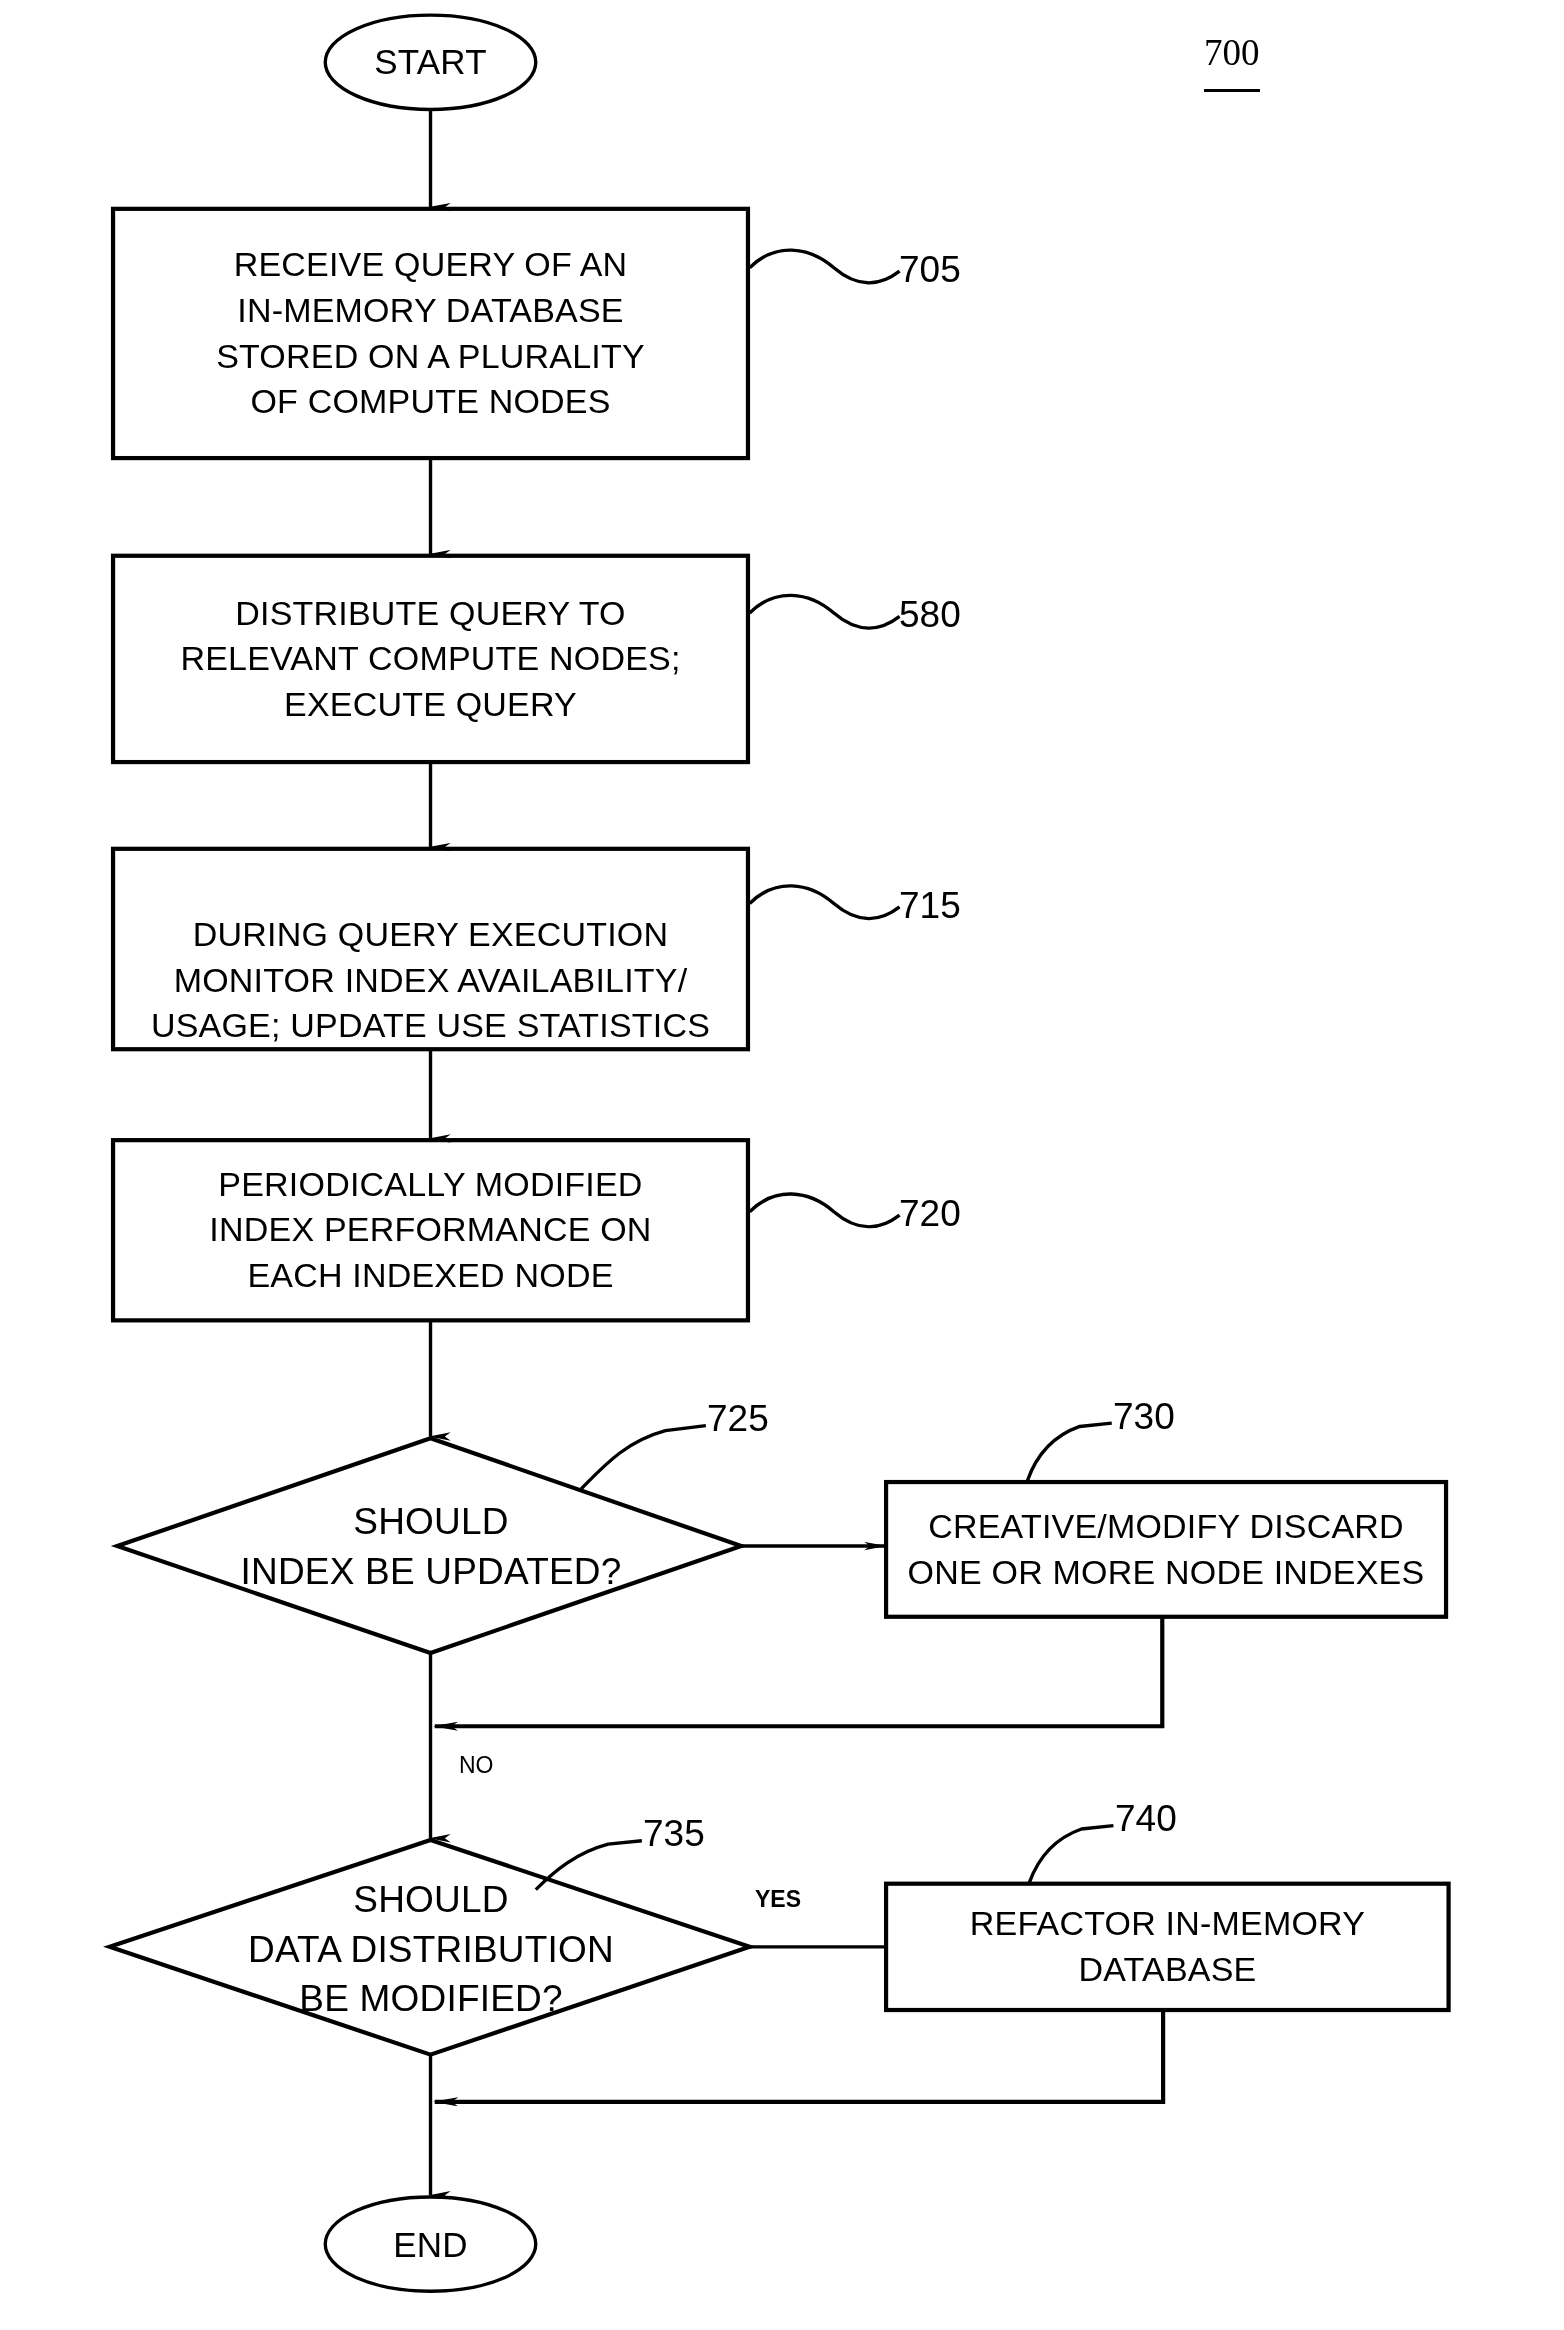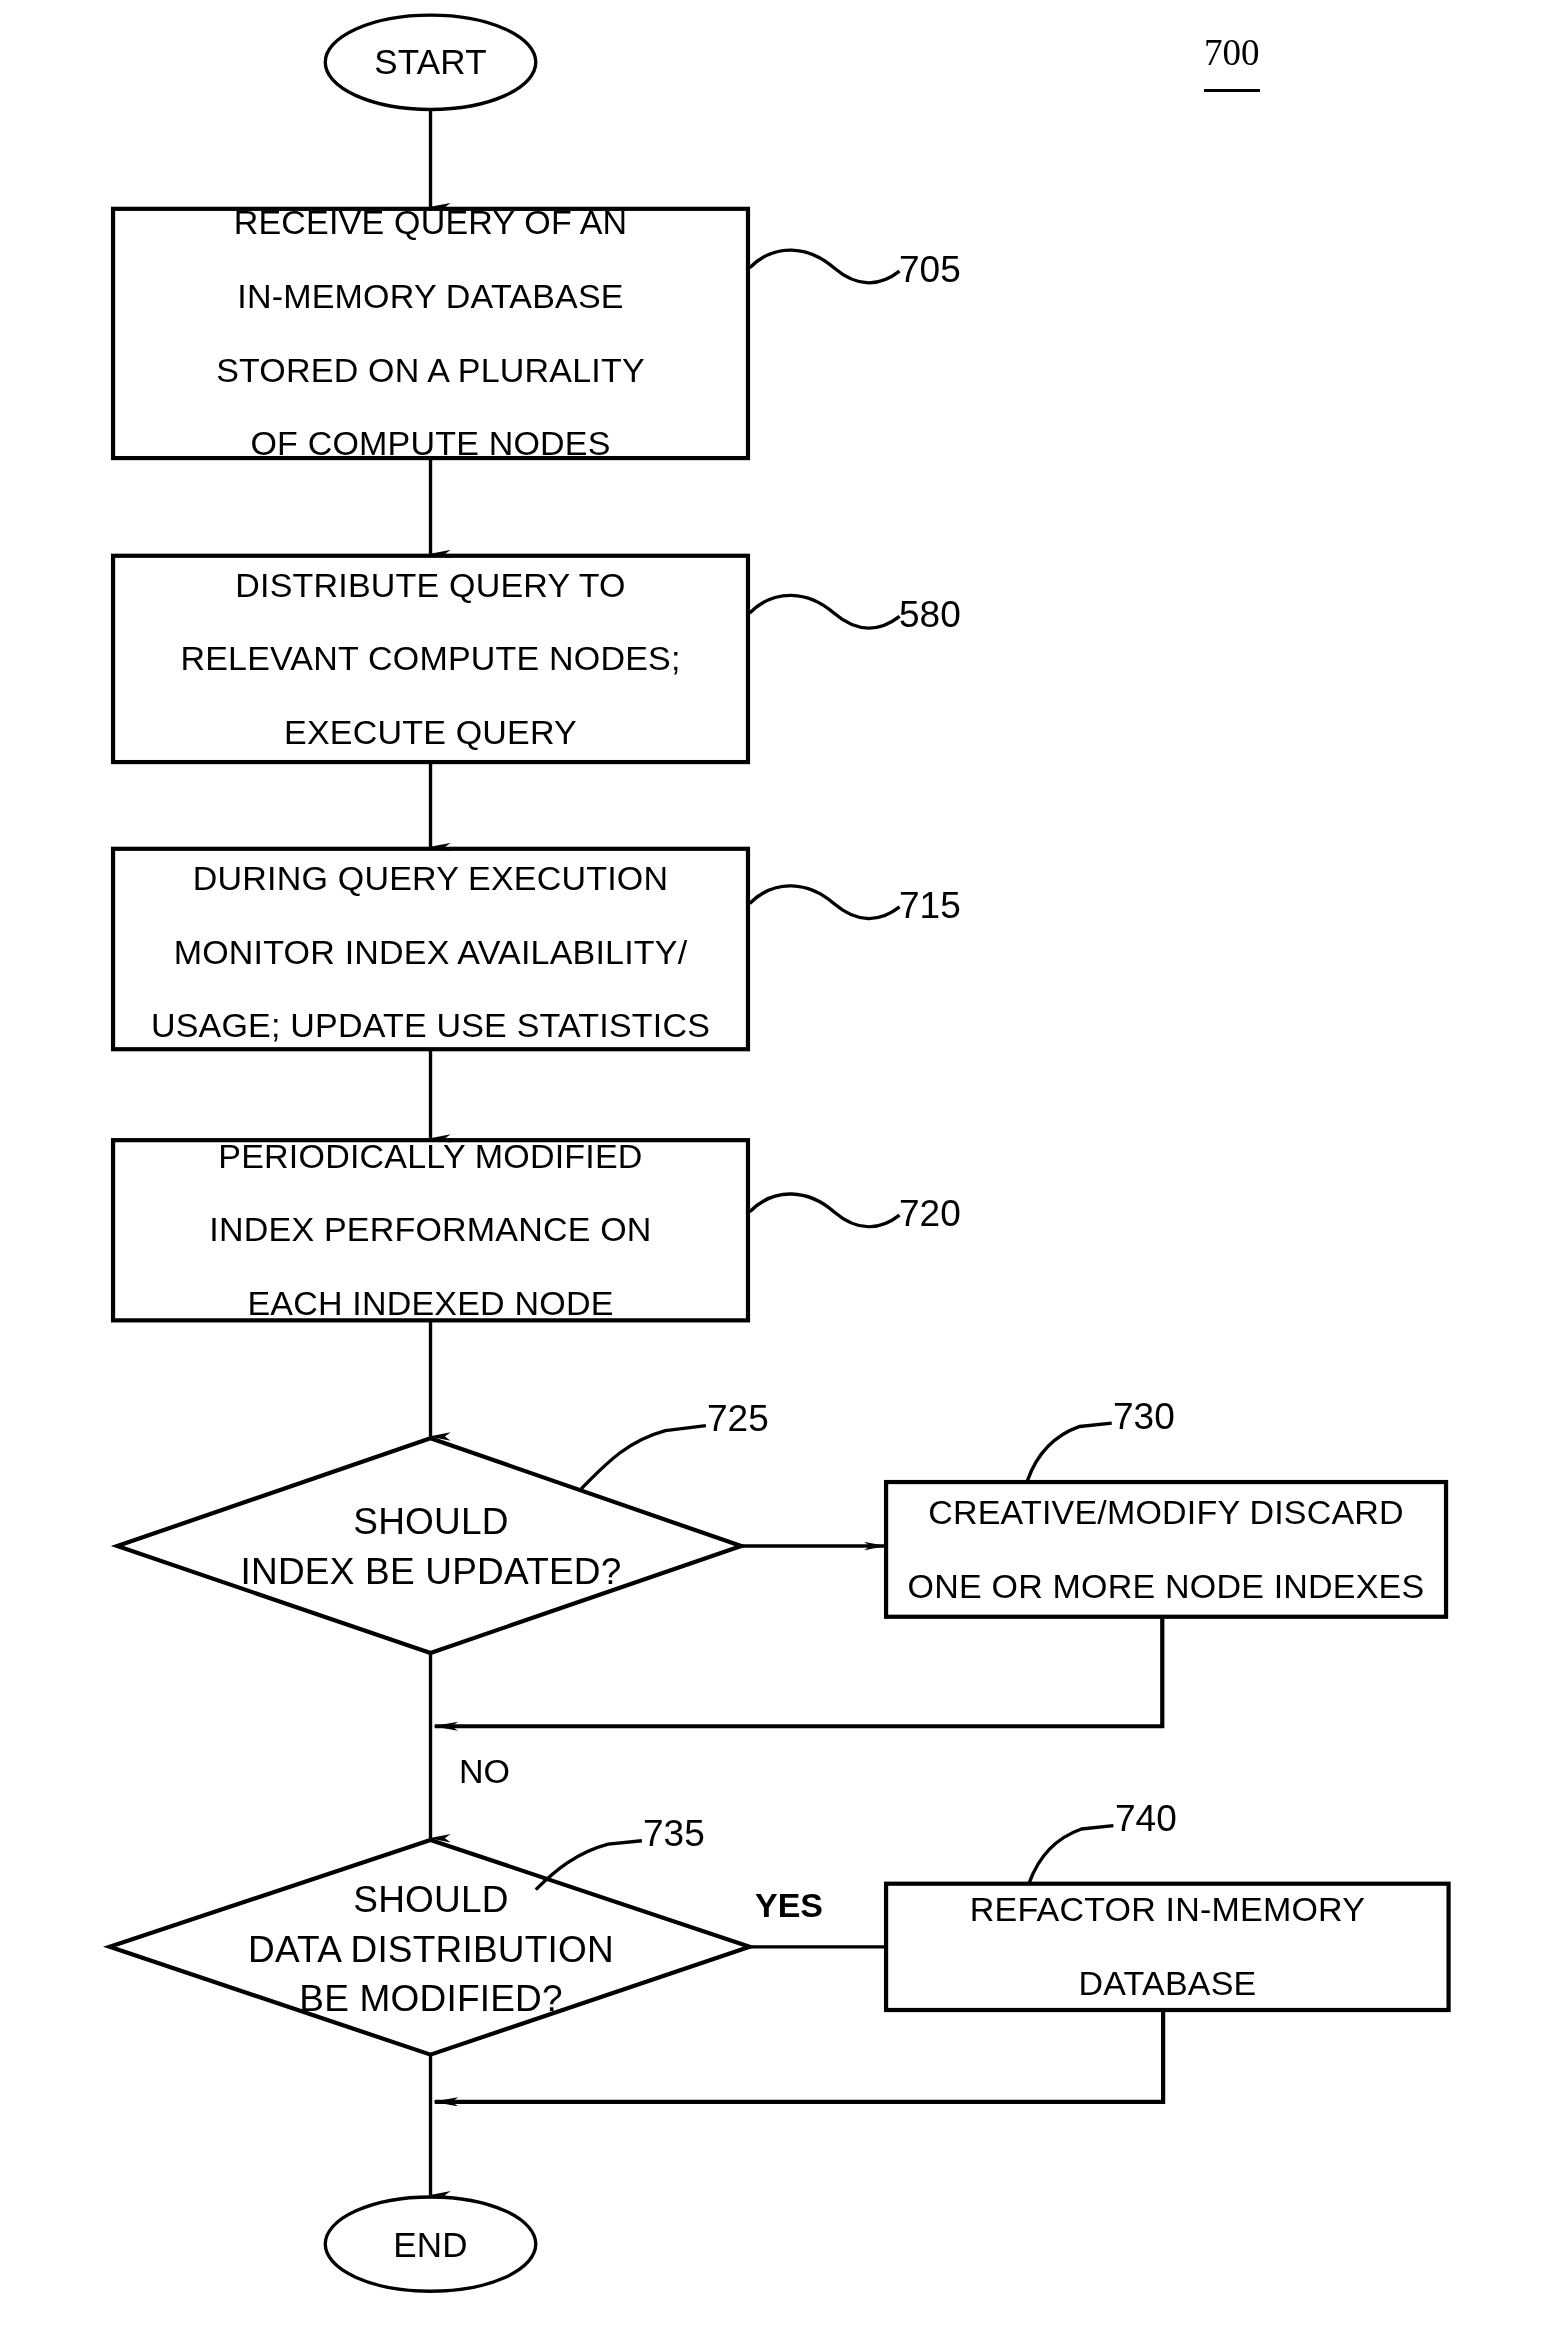--- a/index.html
+++ b/index.html
@@ -40,21 +40,20 @@
     pointer-events: none;
     white-space: pre;
   }
   .terminal-label {
     font-size: 35px;
     line-height: 1.1;
   }
   .process-label {
     font-size: 34px;
     line-height: 1.34;
-    gap: 28px;
   }
   .decision-label {
     font-size: 37px;
     line-height: 1.34;
   }
   .ref-num {
     position: absolute;
     font-size: 37px;
     line-height: 1;
     font-family: "Liberation Sans", sans-serif;
@@ -62,21 +61,21 @@
   .fig-num {
     position: absolute;
     font-size: 37px;
     line-height: 1;
     font-family: Liberation Serif, serif;
     border-bottom: 3.4px solid #000000;
     padding-bottom: 18px;
   }
   .edge-label {
     position: absolute;
-    font-size: 34px;
+    font-size: 23px;
     line-height: 1;
     font-family: "Liberation Sans", sans-serif;
   }
 </style>
 </head>
 <body>
 
 <div id="figure-root">
 
   <svg id="figure-svg" viewBox="0 0 1858 2767" xmlns="http://www.w3.org/2000/svg">

